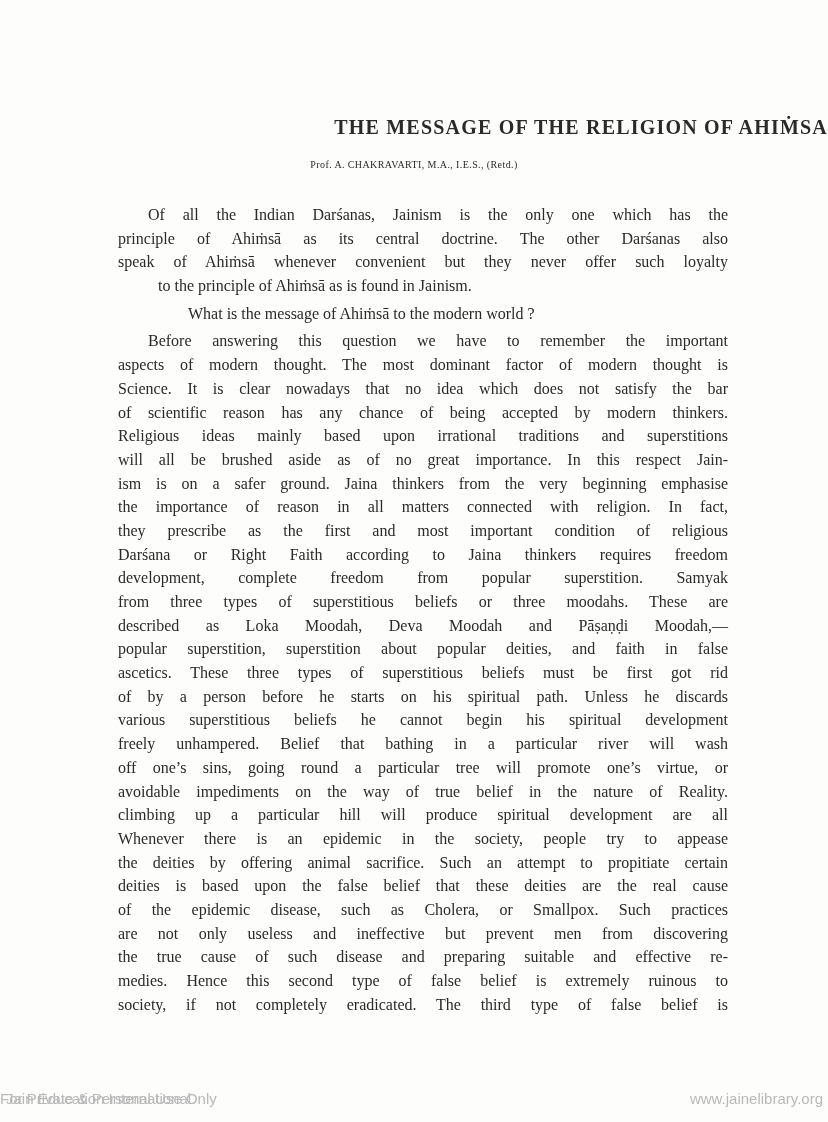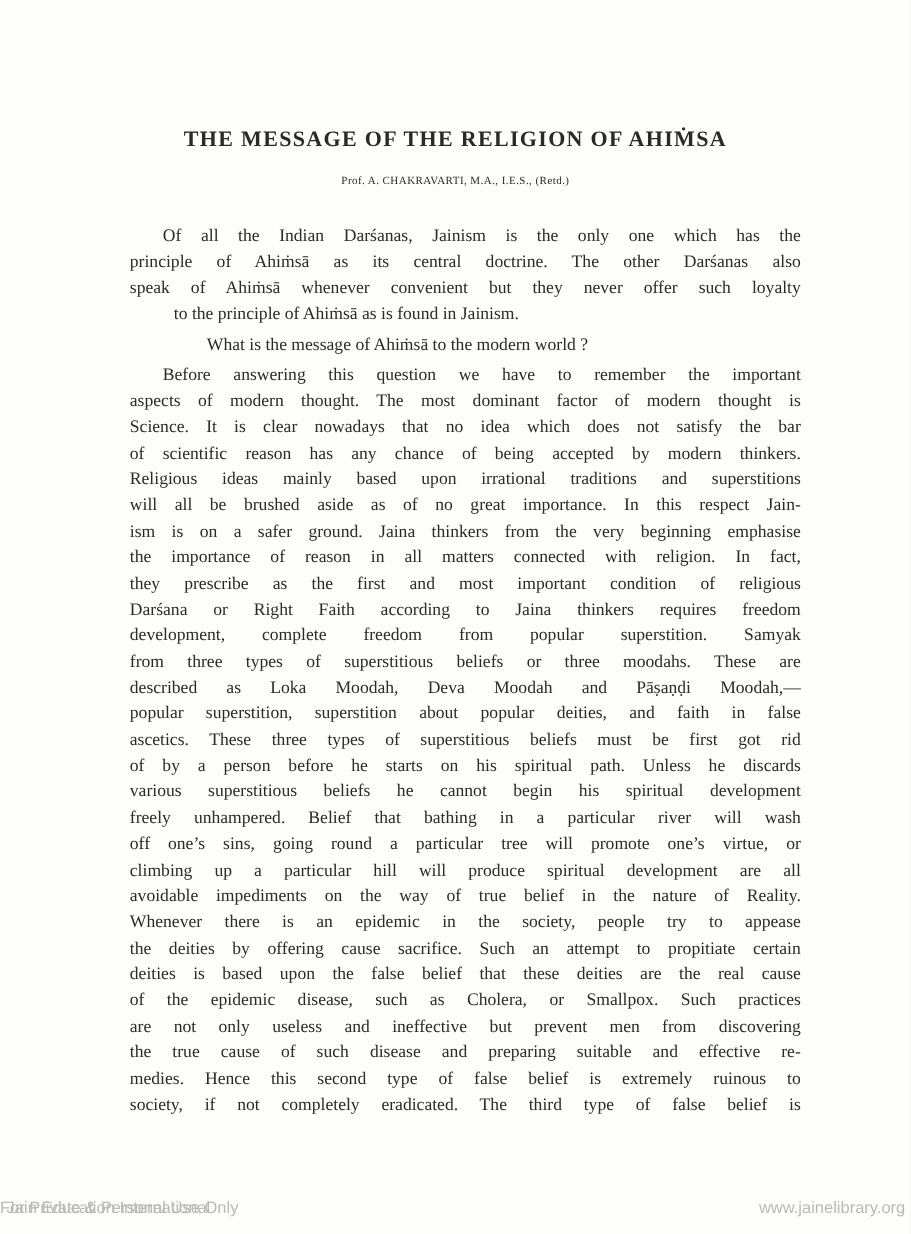--- a/index.html
+++ b/index.html
@@ -16,21 +16,21 @@
     overflow: hidden;
     font-family: "Liberation Serif", serif;
     color: var(--ink, #2a2a2a);
   }
   .doc-title {
     position: absolute;
     top: 116px;
     left: 0;
     width: 100%;
     margin: 0;
-    text-align: center;
+    text-align: right;
     font-size: 20px;
     font-weight: 700;
     letter-spacing: 1.2px;
     color: var(--ink, #2a2a2a);
   }
   .doc-byline {
     position: absolute;
     top: 159px;
     left: 0;
     width: 100%;
@@ -107,24 +107,24 @@
         <div class="line">Darśana or Right Faith according to Jaina thinkers requires freedom</div>
         <div class="line">development, complete freedom from popular superstition.  Samyak</div>
         <div class="line">from three types of superstitious beliefs or three moodahs.  These are</div>
         <div class="line">described as Loka Moodah, Deva Moodah and Pāṣaṇḍi Moodah,—</div>
         <div class="line">popular superstition, superstition about popular deities, and faith in false</div>
         <div class="line">ascetics.  These three types of superstitious beliefs must be first got rid</div>
         <div class="line">of by a person before he starts on his spiritual path.  Unless he discards</div>
         <div class="line">various superstitious beliefs he cannot begin his spiritual development</div>
         <div class="line">freely unhampered.  Belief that bathing in a particular river will wash</div>
         <div class="line">off one’s sins, going round a particular tree will promote one’s virtue, or</div>
+        <div class="line">avoidable impediments on the way of true belief in the nature of Reality.</div>
         <div class="line">climbing up a particular hill will produce spiritual development are all</div>
-        <div class="line">avoidable impediments on the way of true belief in the nature of Reality.</div>
         <div class="line">Whenever there is an epidemic in the society, people try to appease</div>
-        <div class="line">the deities by offering cause sacrifice. Such an attempt to propitiate certain</div>
+        <div class="line">the deities by offering animal sacrifice. Such an attempt to propitiate certain</div>
         <div class="line">deities is based upon the false belief that these deities are the real cause</div>
         <div class="line">of the epidemic disease, such as Cholera, or Smallpox.  Such practices</div>
         <div class="line">are not only useless and ineffective but prevent men from discovering</div>
         <div class="line">the true cause of such disease and preparing suitable and effective re-</div>
         <div class="line">medies.  Hence this second type of false belief is extremely ruinous to</div>
         <div class="line">society, if not completely eradicated.  The third type of false belief is</div>
       </div>
     </div>
 
   <div class="page-footer">

